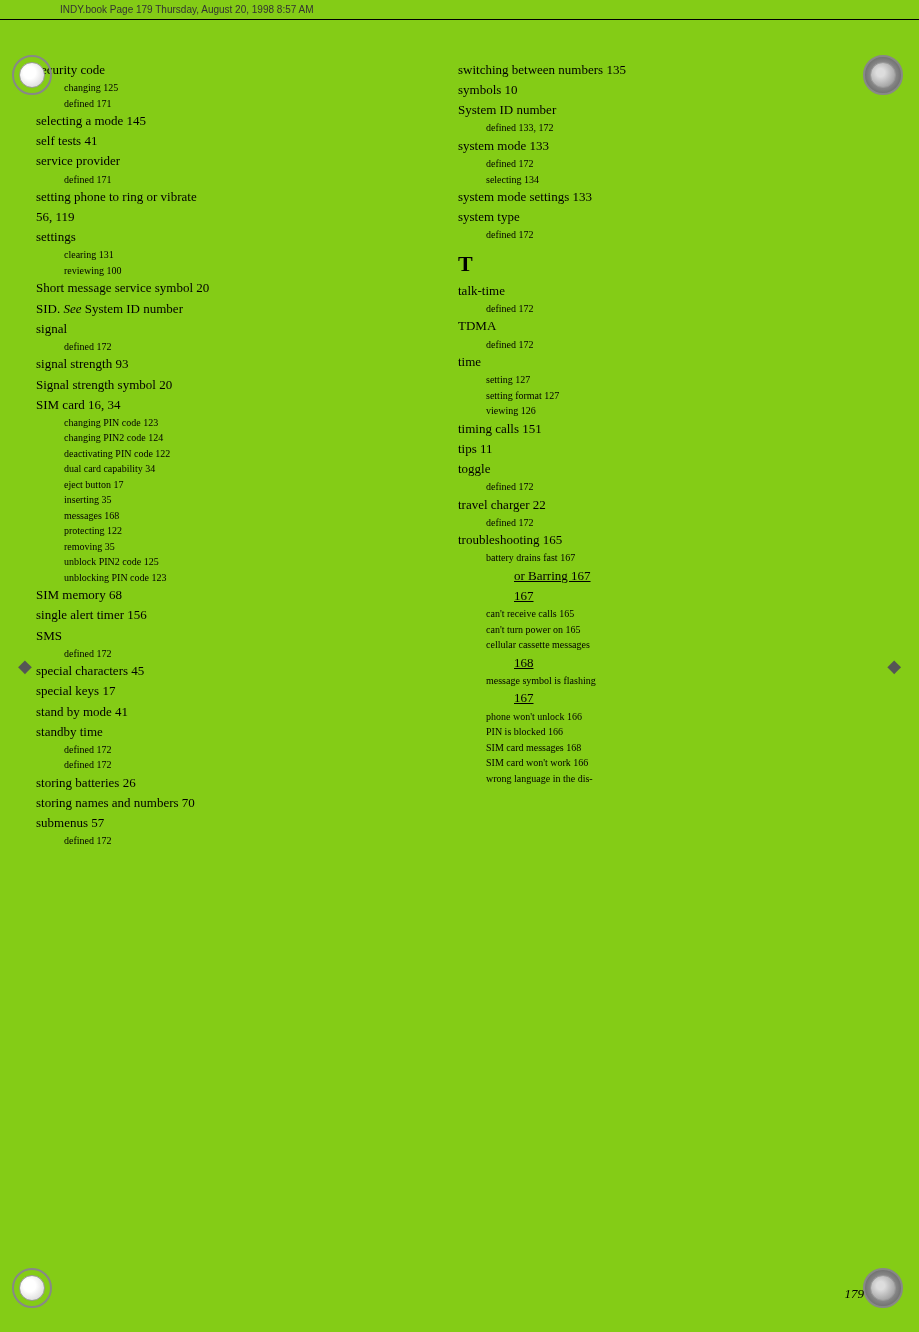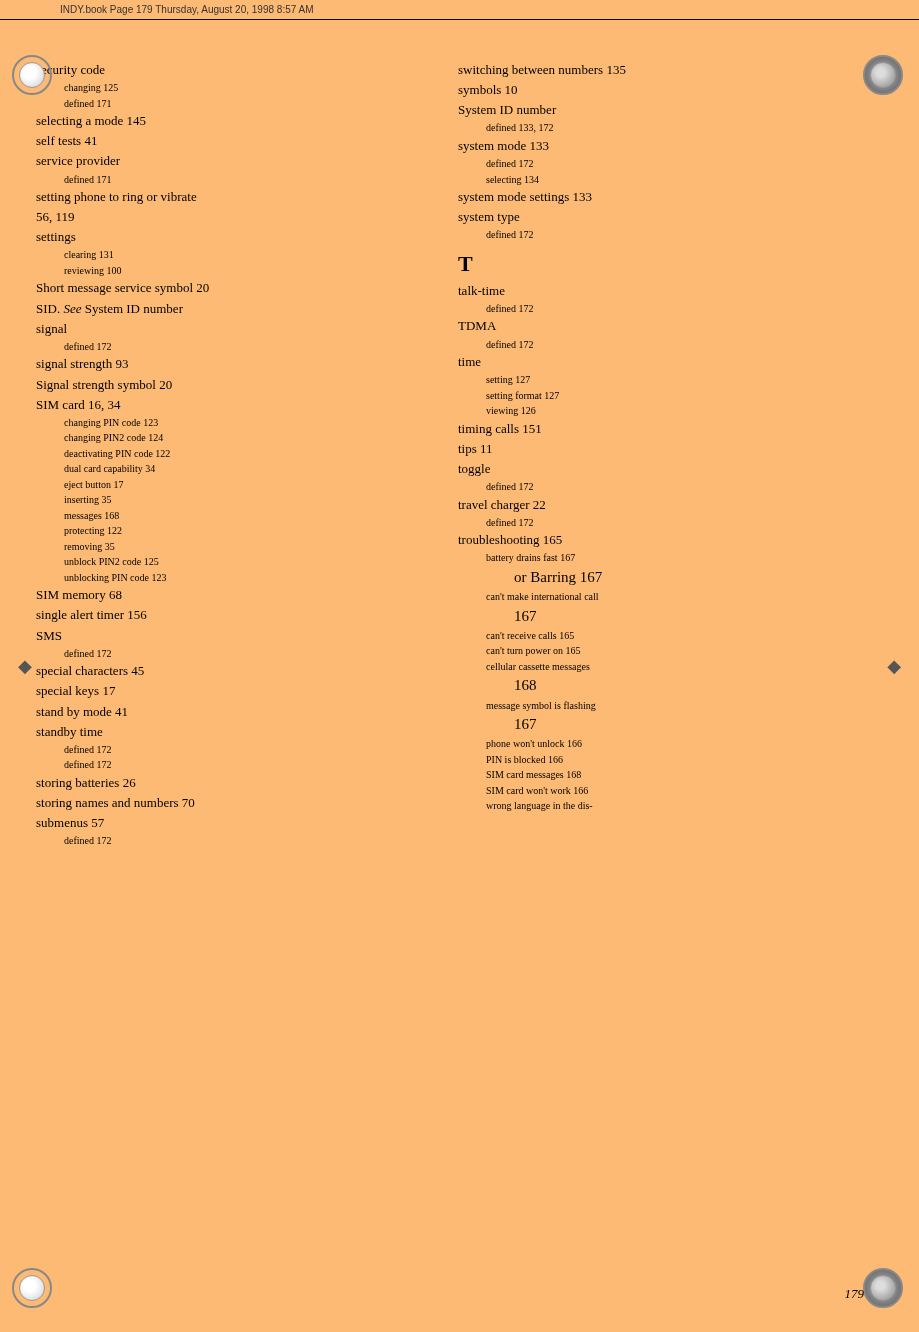--- a/index.html
+++ b/index.html
@@ -9,21 +9,21 @@
       font-size: 13px;
       color: #000;
       width: 919px;
       min-height: 1332px;
       position: relative;
     }
 
     .page-container {
       width: 919px;
       min-height: 1332px;
-      background: #fdba74;
+      background: #84cc16;
       position: relative;
       padding: 0;
     }
 
     
     .header-bar {
       border-bottom: 1px solid #000;
       padding: 4px 60px;
       font-size: 10px;
       font-family: Arial, sans-serif;
@@ -95,21 +95,22 @@
       font-size: 13px;
     }
 
     .sub-entry {
       padding-left: 28px;
       font-size: 10px;
     }
 
     .sub-sub-entry {
       padding-left: 56px;
-      font-size: 15px;
+      font-size: 13px;
+      text-decoration: underline;
     }
 
     
     .section-heading {
       font-size: 22px;
       font-weight: bold;
       font-family: Times New Roman, Times, serif;
       margin: 8px 0 4px 0;
     }
 
@@ -230,21 +231,20 @@
         <div class="index-entry sub-entry">viewing 126</div>
         <div class="index-entry main-entry">timing calls 151</div>
         <div class="index-entry main-entry">tips 11</div>
         <div class="index-entry main-entry">toggle</div>
         <div class="index-entry sub-entry">defined 172</div>
         <div class="index-entry main-entry">travel charger 22</div>
         <div class="index-entry sub-entry">defined 172</div>
         <div class="index-entry main-entry">troubleshooting 165</div>
         <div class="index-entry sub-entry">battery drains fast 167</div>
         <div class="index-entry sub-sub-entry">or Barring 167</div>
-        <div class="index-entry sub-entry">can't  make  international  call</div>
         <div class="index-entry sub-sub-entry">167</div>
         <div class="index-entry sub-entry">can't receive calls 165</div>
         <div class="index-entry sub-entry">can't turn power on 165</div>
         <div class="index-entry sub-entry">cellular  cassette  messages</div>
         <div class="index-entry sub-sub-entry">168</div>
         <div class="index-entry sub-entry">message  symbol  is  flashing</div>
         <div class="index-entry sub-sub-entry">167</div>
         <div class="index-entry sub-entry">phone won't unlock 166</div>
         <div class="index-entry sub-entry">PIN is blocked 166</div>
         <div class="index-entry sub-entry">SIM card messages 168</div>

